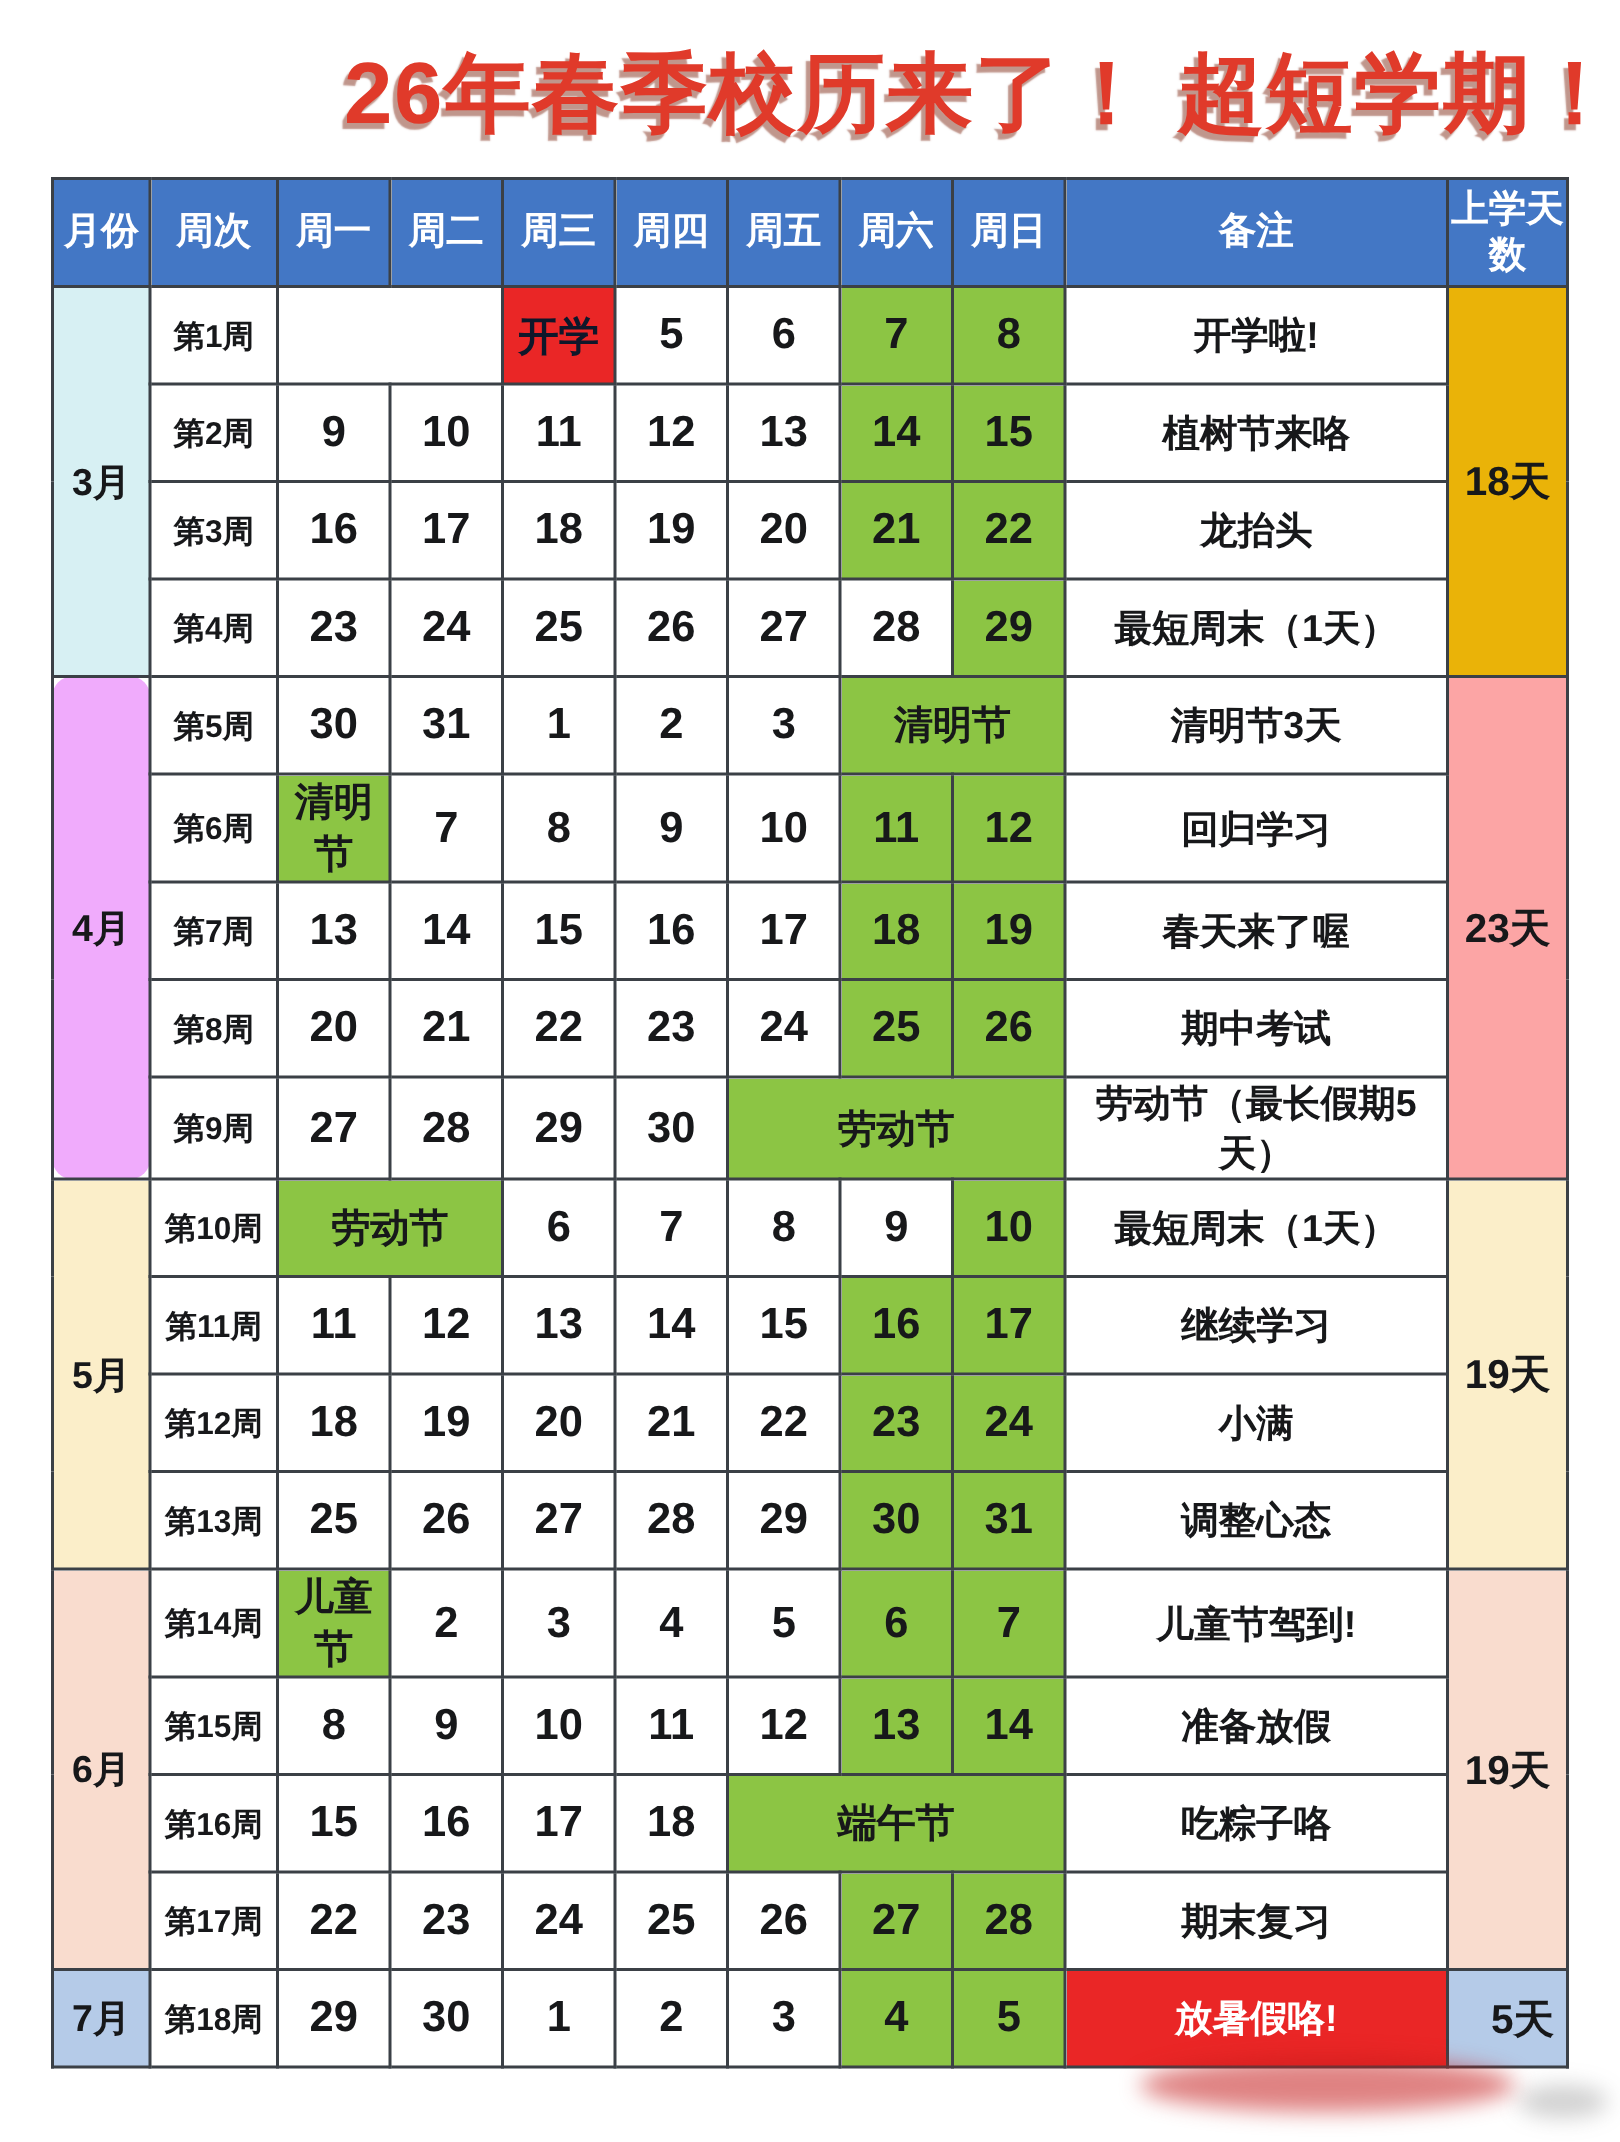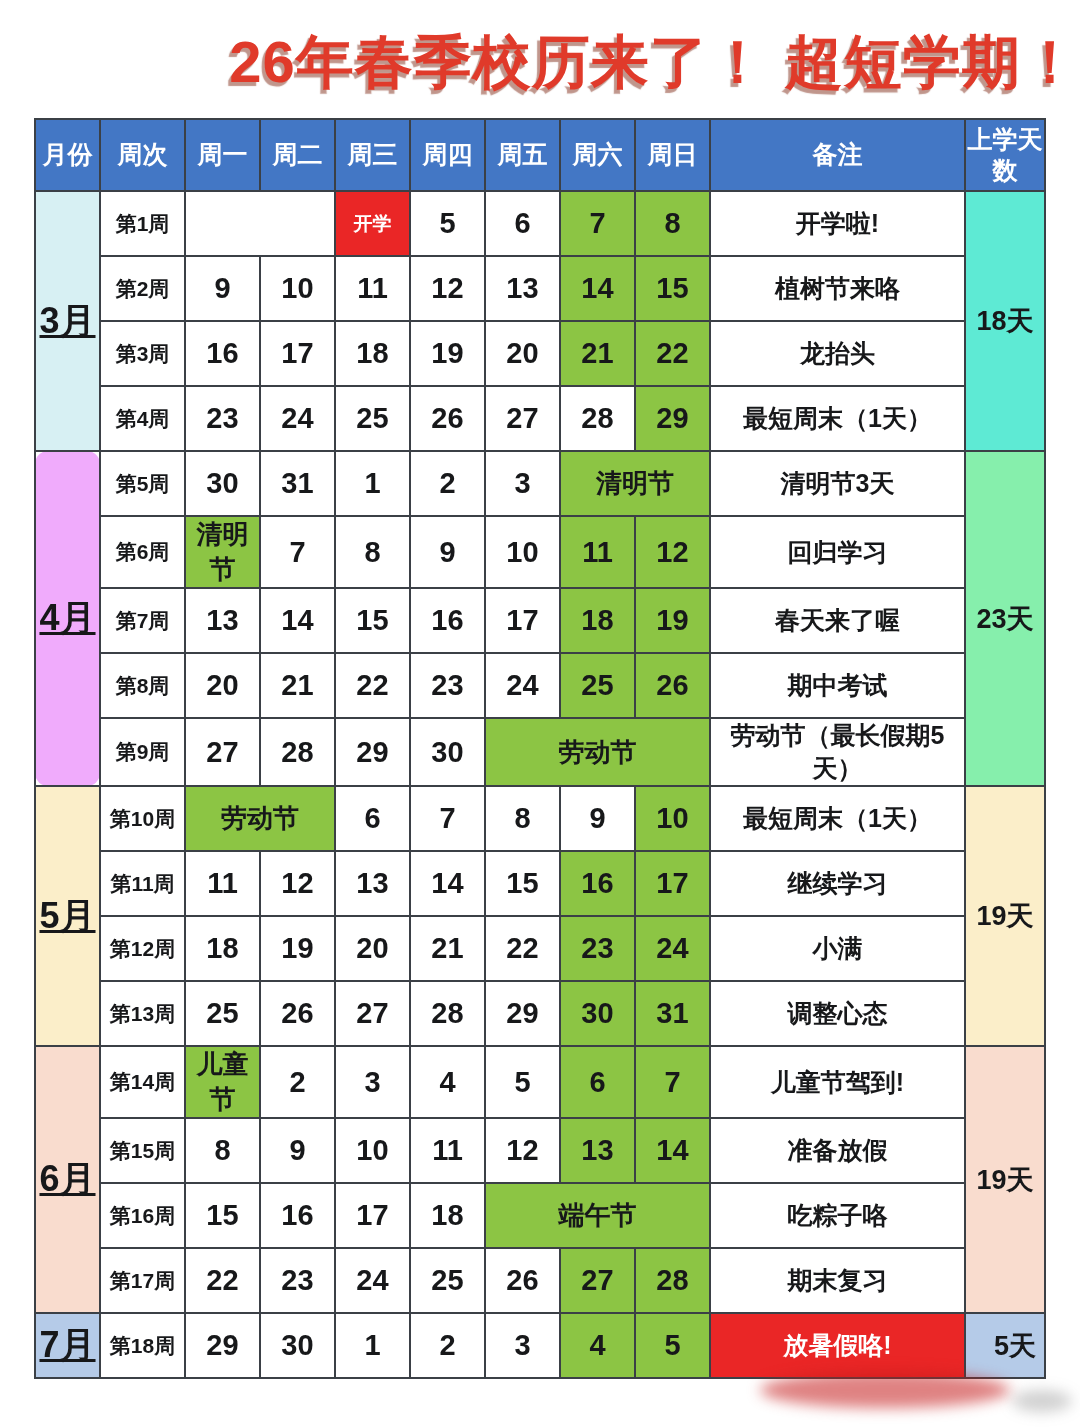--- a/index.html
+++ b/index.html
@@ -33,26 +33,26 @@
     overflow:hidden;
   }
   .calendar th{
     background:var(--header-bg,#4377c5);
     color:#ffffff;
     font-size:25px;
     height:70px;
     line-height:1.25;
   }
   .calendar tbody tr{height:65px;}
-  td.month-cell{font-size:36px;text-decoration:underline;}
+  td.month-cell{font-size:25px;}
   td.week-cell{font-size:21px;background:#ffffff;}
   td.day-cell{font-size:29px;background:#ffffff;}
   td.day-cell.green{background:var(--green,#8cc544);font-size:26px;}
   td.day-cell.green.num{font-size:29px;}
-  td.day-cell.red{background:var(--red,#ea2626);color:#ffffff;font-size:19px;}
+  td.day-cell.red{background:var(--red,#ea2626);color:#0f172a;font-size:27px;}
   td.note-cell{font-size:25px;background:#ffffff;}
   td.note-cell.red{background:var(--red,#ea2626);color:#ffffff;}
   td.days-count-cell{font-size:27px;}
   .watermark-blob{
     position:absolute;
     pointer-events:none;
     filter:blur(7px);
     border-radius:50%;
   }
   .wm-red{left:760px;top:1372px;width:250px;height:36px;background:rgba(196,28,28,0.55);}
@@ -96,21 +96,21 @@
       <tr>
         <td rowspan="4" class="month-cell" style="background: rgb(215, 240, 243);">3月</td>
         <td class="week-cell">第1周</td>
         <td colspan="2" class="day-cell"></td>
         <td class="day-cell red">开学</td>
         <td class="day-cell">5</td>
         <td class="day-cell">6</td>
         <td class="day-cell green num">7</td>
         <td class="day-cell green num">8</td>
         <td class="note-cell">开学啦!</td>
-        <td rowspan="4" class="days-count-cell" style="background: #5eead4;">18天</td>
+        <td rowspan="4" class="days-count-cell" style="background: #eab308;">18天</td>
       </tr>
       <tr>
         <td class="week-cell">第2周</td>
         <td class="day-cell">9</td>
         <td class="day-cell">10</td>
         <td class="day-cell">11</td>
         <td class="day-cell">12</td>
         <td class="day-cell">13</td>
         <td class="day-cell green num">14</td>
         <td class="day-cell green num">15</td>
@@ -141,21 +141,21 @@
       <tr>
         <td rowspan="5" class="month-cell" style="background: #f0abfc; border-radius: 13px;">4月</td>
         <td class="week-cell">第5周</td>
         <td class="day-cell">30</td>
         <td class="day-cell">31</td>
         <td class="day-cell">1</td>
         <td class="day-cell">2</td>
         <td class="day-cell">3</td>
         <td colspan="2" class="day-cell green">清明节</td>
         <td class="note-cell">清明节3天</td>
-        <td rowspan="5" class="days-count-cell" style="background: #86efac;">23天</td>
+        <td rowspan="5" class="days-count-cell" style="background: #fca5a5;">23天</td>
       </tr>
       <tr>
         <td class="week-cell">第6周</td>
         <td class="day-cell green">清明节</td>
         <td class="day-cell">7</td>
         <td class="day-cell">8</td>
         <td class="day-cell">9</td>
         <td class="day-cell">10</td>
         <td class="day-cell green num">11</td>
         <td class="day-cell green num">12</td>

